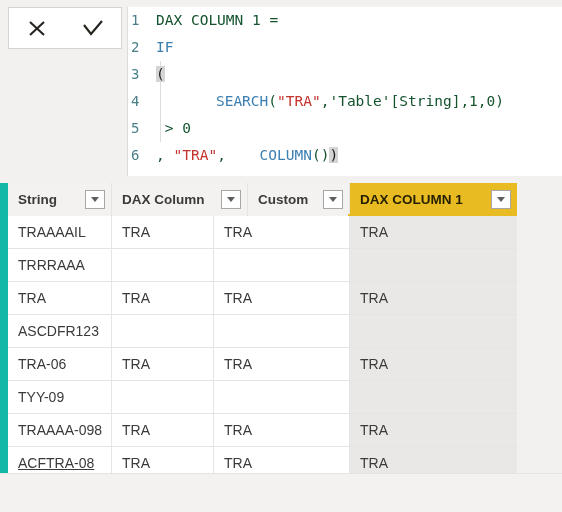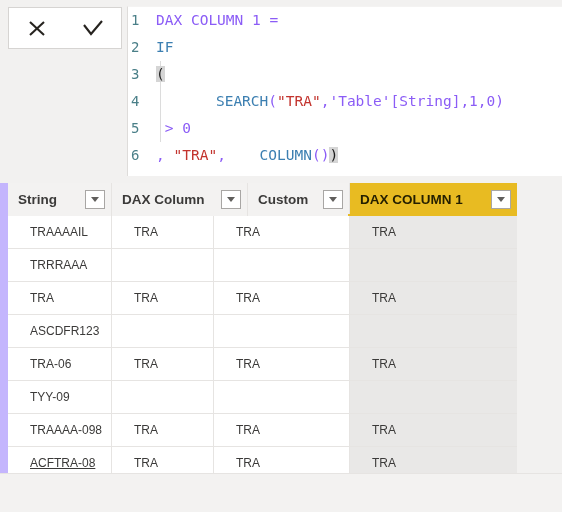--- a/index.html
+++ b/index.html
@@ -40,32 +40,32 @@
   .gutter {
     position: absolute; left: 0; top: 0; width: 22px; text-align: left;
     color: #4a7f88; font-family: "DejaVu Sans Mono", monospace; font-size: 14px;
     padding-left: 3px;
   }
   .code-text { position: absolute; left: 28px; top: 0; color: #1c1c1c; }
 
   .tok-kw   { color: #3c7fb1; }
   .tok-fn   { color: #3c7fb1; margin-left: 25px; }
   .tok-str  { color: #c3342e; }
-  .tok-plain{ color: #8b5cf6; }
+  .tok-plain{ color: #14532d; }
   .brkt-hl  { background: #d5d5d5; color: #1c1c1c; }
 
   .indent-guide {
     position: absolute; left: 32px; top: 54px; width: 1px; height: 81px;
     background: #dcdcdc;
   }
 
   
   .grid {
     position: absolute; left: 0; top: 183px; width: 466px; height: 290px;
-    background: #c4b5fd;
+    background: #14b8a6;
   }
   .header-row {
     position: absolute; left: 8px; top: 0; height: 33px;
     display: flex; align-items: stretch;
   }
   .hcell {
     display: flex; align-items: center; justify-content: space-between;
     background: #f3f2f1; padding: 0 6px 0 10px;
     font-size: 13.5px; font-weight: bold; color: #3b3a39;
     border-right: 1px solid #e6e4e2;
@@ -80,22 +80,22 @@
     margin-left: 6px; cursor: pointer;
   }
   .caret {
     width: 0; height: 0; border-left: 4px solid transparent;
     border-right: 4px solid transparent; border-top: 5px solid #605e5c;
   }
 
   .rows { position: absolute; left: 8px; top: 33px; }
   .row { display: flex; height: 33px; }
   .cell {
-    display: flex; align-items: center; padding-left: 22px;
-    font-size: 12px; color: #3b3a39; background: #ffffff;
+    display: flex; align-items: center; padding-left: 10px;
+    font-size: 14px; color: #3b3a39; background: #ffffff;
     border-right: 1px solid #e6e4e2; border-bottom: 1px solid #e6e4e2;
     white-space: nowrap; overflow: hidden;
   }
   .cell.col-selected { background: #e9e8e7; border-right: none; }
   .gold-underline {
     position: absolute; left: 348px; top: 31px; width: 167px; height: 2px;
     background: #e8bb22;
   }
   .grid-bottom-shadow {
     position: absolute; left: 8px; top: 297px; width: 507px; height: 2px;

